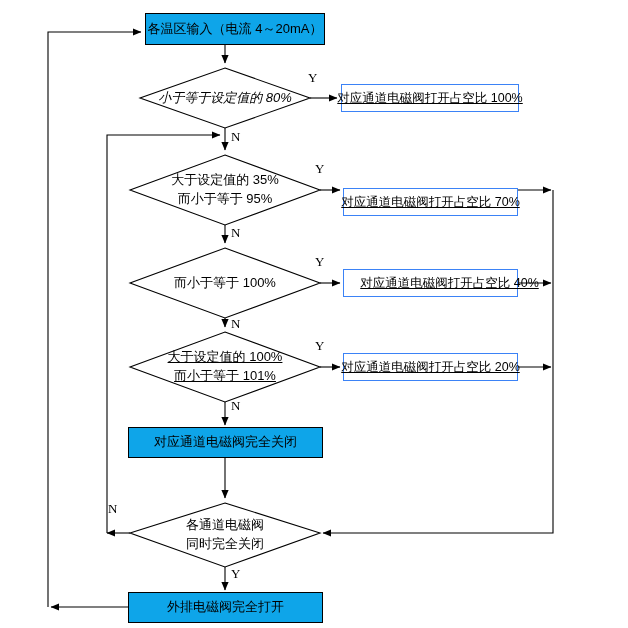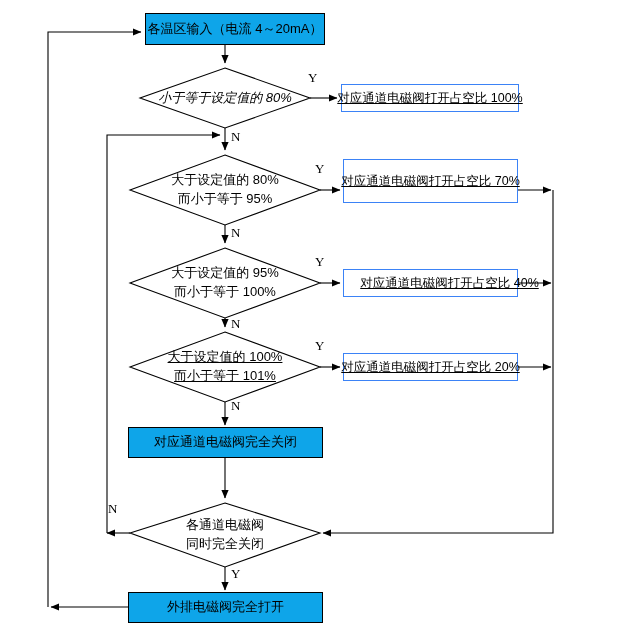--- a/index.html
+++ b/index.html
@@ -125,44 +125,43 @@
 
   <div class="node proc" style="left:145px; top:13px; width:180px; height:32px;">
     <span>各温区输入（电流 4～20mA）</span>
   </div>
 
   <div class="dec-label" style="left:140px; top:82px; width:170px; height:32px;font-style:italic;">
     <span class="lbl-line">小于等于设定值的 80%</span>
   </div>
 
   <div class="dec-label" style="left:130px; top:166px; width:190px; height:48px;">
-    <span class="lbl-line">大于设定值的 80%</span>
+    <span class="lbl-line">大于设定值的 35%</span>
     <span class="lbl-line">而小于等于 95%</span>
   </div>
 
   <div class="dec-label" style="left:130px; top:259px; width:190px; height:48px;">
-    <span class="lbl-line">大于设定值的 95%</span>
     <span class="lbl-line">而小于等于 100%</span>
   </div>
 
   <div class="dec-label" style="left:130px; top:343px; width:190px; height:48px;text-decoration:underline;">
     <span class="lbl-line">大于设定值的 100%</span>
     <span class="lbl-line">而小于等于 101%</span>
   </div>
 
   <div class="dec-label" style="left:130px; top:511px; width:190px; height:48px;">
     <span class="lbl-line">各通道电磁阀</span>
     <span class="lbl-line">同时完全关闭</span>
   </div>
 
   <div class="node proc-out" style="left:341px; top:84px; width:178px; height:28px;">
     <span>对应通道电磁阀打开占空比 100%</span>
   </div>
 
-  <div class="node proc-out" style="left:343px; top:159px; width:175px; height:44px;">
+  <div class="node proc-out" style="left:343px; top:188px; width:175px; height:28px;">
     <span>对应通道电磁阀打开占空比 70%</span>
   </div>
 
   <div class="node proc-out" style="left:343px; top:269px; width:175px; height:28px;padding-left:38px;">
     <span>对应通道电磁阀打开占空比 40%</span>
   </div>
 
   <div class="node proc-out" style="left:343px; top:353px; width:175px; height:28px;">
     <span>对应通道电磁阀打开占空比 20%</span>
   </div>

